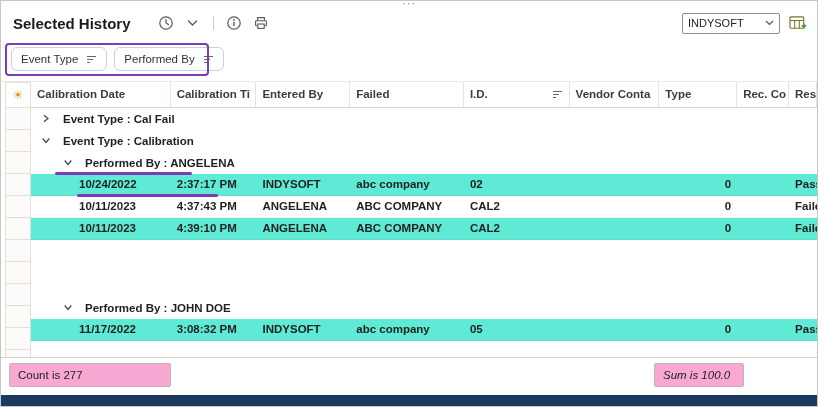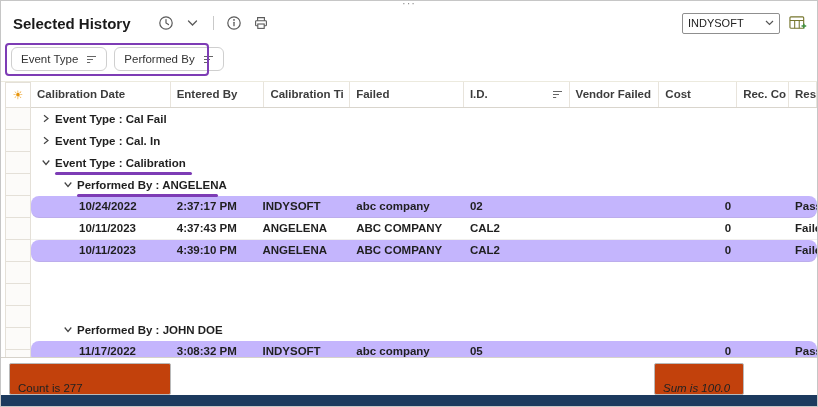--- a/index.html
+++ b/index.html
@@ -58,39 +58,39 @@
   .hcell {
     display:flex; align-items:center; font-size:11.5px; color:#3c3c3c;
     padding:0 6px; border-right:1px solid #e8e4dc; white-space:nowrap; overflow:hidden; cursor:pointer;
   }
   .hc-id { justify-content:space-between; }
   .c0{width:140px}.c1{width:86px}.c2{width:94px}.c3{width:114px}.c4{width:106px}
   .c5{width:90px}.c6{width:78px}.c7{width:52px}.c8{width:28px}
   .body { position:relative; height:250px; overflow:hidden; }
   .row { display:flex; height:22px; align-items:center; font-size:11.5px; color:#1f1f1f; }
   .row.data { border-bottom:1px solid rgba(120,110,90,0.10); cursor:pointer; }
-  .shade { background:#c4b5fd;border-radius:8px; }
+  .shade { background:#5eead4; }
   .cell { height:100%; display:flex; align-items:center; padding:0 6px; white-space:nowrap; overflow:hidden; }
   .cell.c6 { justify-content:flex-end; }
   .row.data .c0 { padding-left:48px; }
   .row.group { cursor:pointer; }
   .arrow { display:inline-flex; width:14px; justify-content:center; }
   .arrow.expanded svg { transform:rotate(90deg); }
   .l1 .arrow { margin-left:8px; }
   .l2 .arrow { margin-left:30px; }
-  .glabel { margin-left:2px; white-space:nowrap; }
+  .glabel { margin-left:10px; white-space:nowrap; }
   .gap { height:57px; }
   .underline-anno { position:absolute; height:3px; background:#7d3cb5; border-radius:2px; pointer-events:none; }
   .ul-calibration { left:24px; top:64px; width:137px; }
   .ul-angelena   { left:46px; top:86px; width:141px; }
   
   .footer { position:relative; height:36px; border-top:1px solid #d6d2ca; background:#fff; }
   .sum-field {
-    position:absolute; top:5px; height:32px; border:1px solid #b9b9b9; border-radius:2px;
-    display:flex; align-items:flex-end; padding:0 8px; font-size:11.5px; color:#222; background:#c2410c;
+    position:absolute; top:5px; height:24px; border:1px solid #b9b9b9; border-radius:2px;
+    display:flex; align-items:center; padding:0 8px; font-size:11.5px; color:#222; background:#f9a8d4;
   }
   .count-box { left:8px; width:162px; }
   .sum-box { left:653px; width:90px;font-style:italic; }
   .bottom-strip { position:absolute; left:0; bottom:0; width:100%; height:11px; background:#1c3a5e; }
   svg { display:block; }
 </style>
 </head>
 <body>
 
 <div class="window">
@@ -168,54 +168,46 @@
       <div class="gutter-head">
         <span>☀</span>
       </div>
       <div class="gutter-cells"></div>
     </div>
 
     <div class="grid">
 
       <div class="hrow">
         <div class="hcell c0">Calibration Date</div>
+        <div class="hcell c1">Calibration Ti</div>
         <div class="hcell c2">Entered By</div>
-        <div class="hcell c1">Calibration Ti</div>
         <div class="hcell c3">Failed</div>
         <div class="hcell c4 hc-id">
           <span>I.D.</span>
           <svg width="11" height="9" viewBox="0 0 11 9">
               <path d="M1 1.5h9M1 4.5h6M1 7.5h3.2" stroke="#666" stroke-width="1.1" fill="none"></path>
             </svg>
         </div>
-        <div class="hcell c5">Vendor Failed</div>
-        <div class="hcell c6">Cost</div>
+        <div class="hcell c5">Vendor Conta</div>
+        <div class="hcell c6">Type</div>
         <div class="hcell c7">Rec. Co</div>
         <div class="hcell c8">Res</div>
       </div>
 
       <div class="body">
 
         <div class="row group l1">
           <span class="arrow">
             <svg width="8" height="9" viewBox="0 0 8 9">
                 <path d="M2 1.2l4 3.3-4 3.3" stroke="#444" stroke-width="1.2" fill="none"></path>
               </svg>
           </span>
           <span class="glabel">Event Type : Cal Fail</span>
         </div>
 
-        <div class="row group l1">
-          <span class="arrow">
-            <svg width="8" height="9" viewBox="0 0 8 9">
-                <path d="M2 1.2l4 3.3-4 3.3" stroke="#444" stroke-width="1.2" fill="none"></path>
-              </svg>
-          </span>
-          <span class="glabel">Event Type : Cal. In</span>
-        </div>
 
         <div class="row group l1">
           <span class="arrow expanded">
             <svg width="8" height="9" viewBox="0 0 8 9">
                 <path d="M2 1.2l4 3.3-4 3.3" stroke="#444" stroke-width="1.2" fill="none"></path>
               </svg>
           </span>
           <span class="glabel">Event Type : Calibration</span>
         </div>
 

